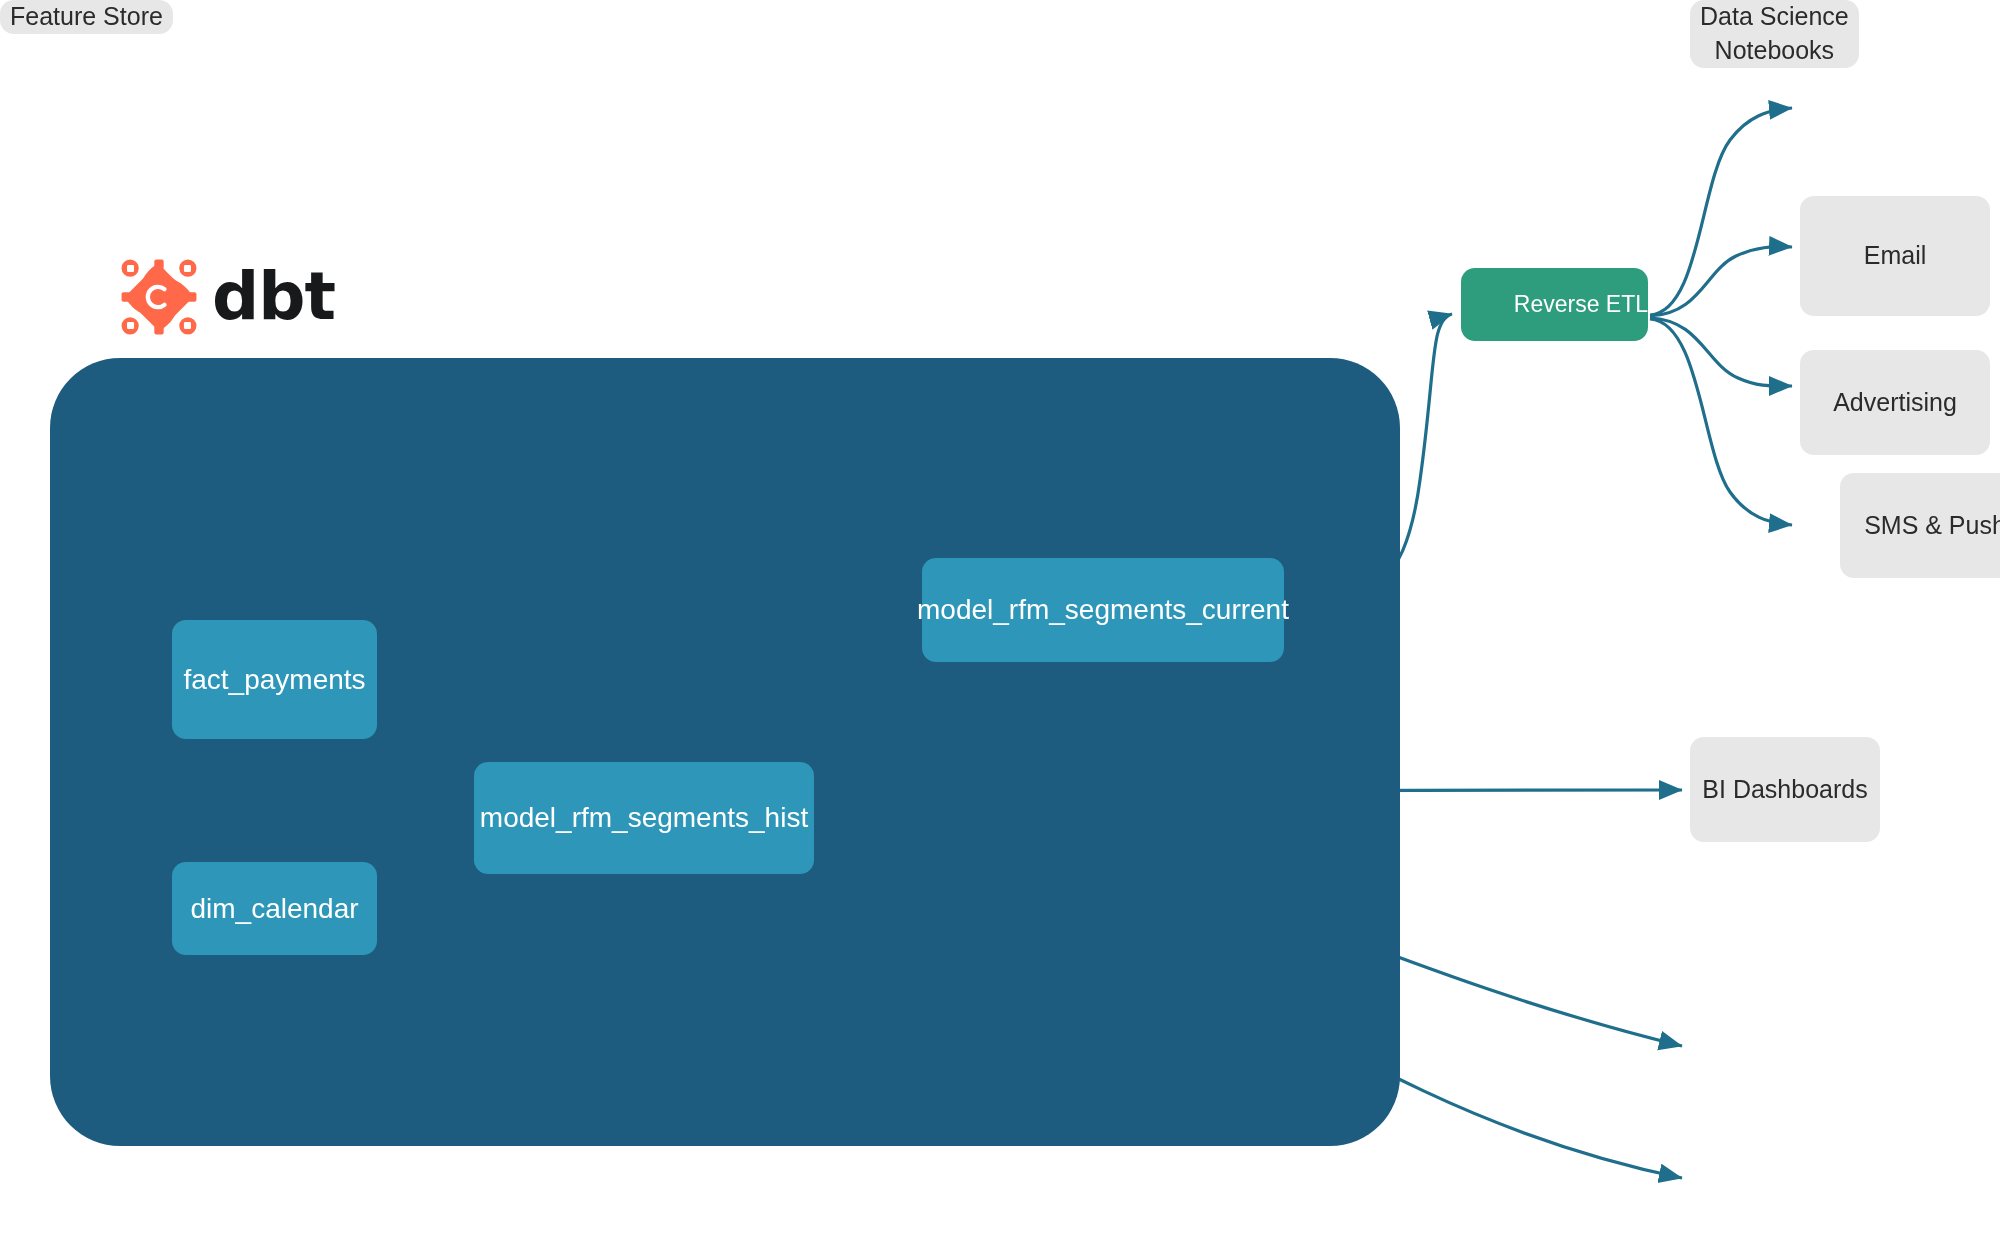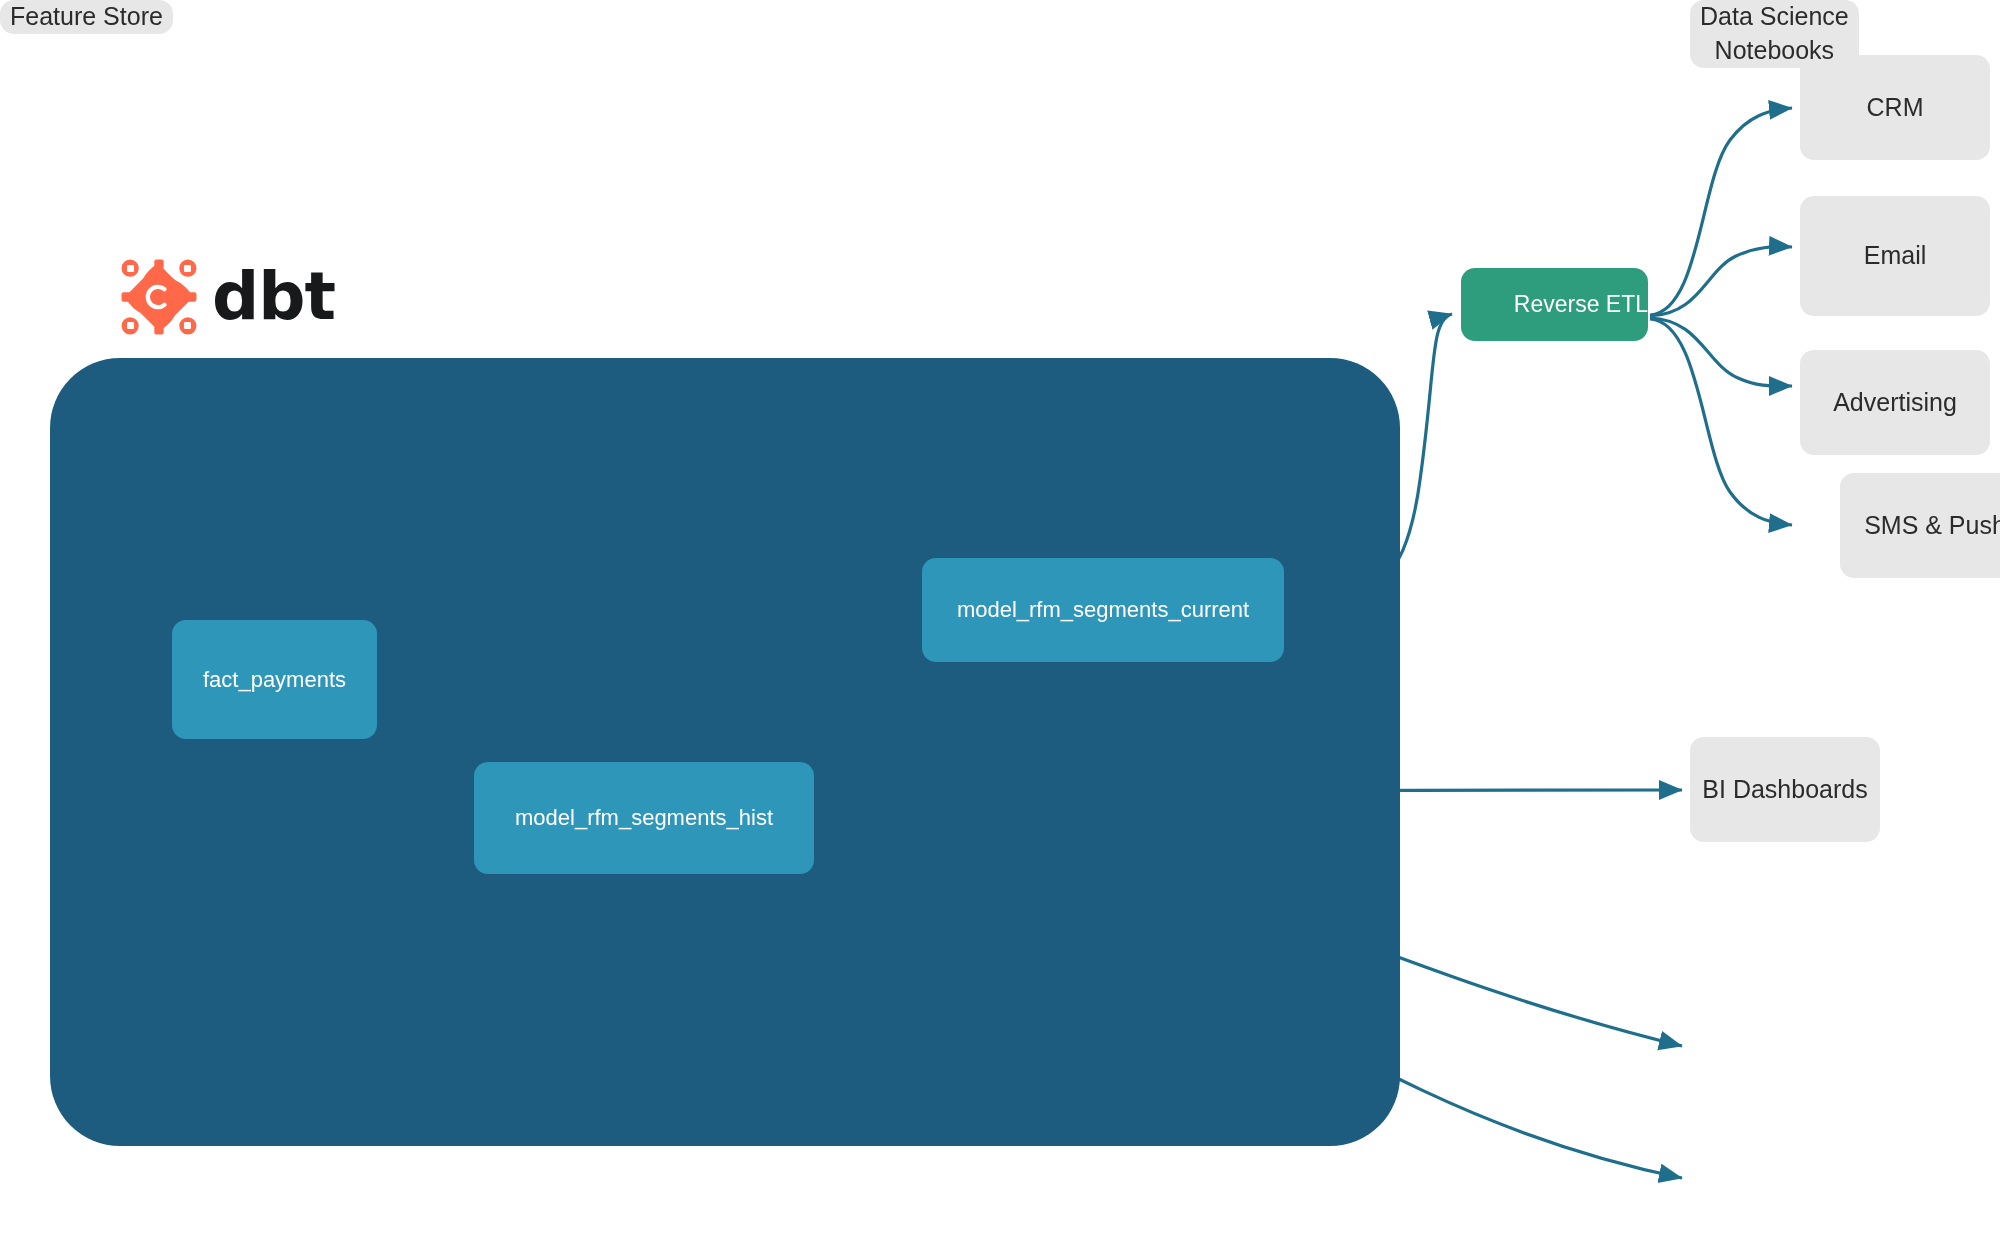--- a/index.html
+++ b/index.html
@@ -55,21 +55,21 @@
     background: #1D5C7E;
     border-radius: 70px;
   }
 
   
   .model-node {
     position: absolute;
     background: #2E96B8;
     border-radius: 14px;
     color: #ffffff;
-    font-size: 22px;
+    font-size: 28px;
     display: flex;
     align-items: center;
     justify-content: center;
     text-align: center;
     box-sizing: border-box;
     padding: 0 18px;
   }
   #node-fact-payments      { left: 172px; top: 620px; width: 205px; height: 119px; justify-content: center; }
   #node-dim-calendar       { left: 172px; top: 862px; width: 205px; height: 93px; }
   #node-rfm-hist           { left: 474px; top: 738px; width: 340px; height: 112px; margin-top: 24px; }
@@ -173,36 +173,36 @@
     </svg>
     <span id="dbt-wordmark">dbt</span>
   </div>
 
   <div id="dbt-container"></div>
 
   <div class="model-node" id="node-fact-payments">
     <span>fact_payments</span>
   </div>
 
+  <div class="model-node" id="node-dim-calendar">
+    <span>dim_calendar</span>
+  </div>
 
   <div class="model-node" id="node-rfm-hist">
     <span>model_rfm_segments_hist</span>
   </div>
 
   <div class="model-node" id="node-rfm-current">
     <span>model_rfm_segments_current</span>
   </div>
 
   <div id="node-reverse-etl">
     <span>Reverse ETL</span>
   </div>
 
-  <div class="dest-node" id="dest-crm">
-    <span>CRM</span>
-  </div>
 
   <div class="dest-node" id="dest-email">
     <span>Email</span>
   </div>
 
   <div class="dest-node" id="dest-advertising">
     <span>Advertising</span>
   </div>
 
   <div class="dest-node" id="dest-sms-push">

